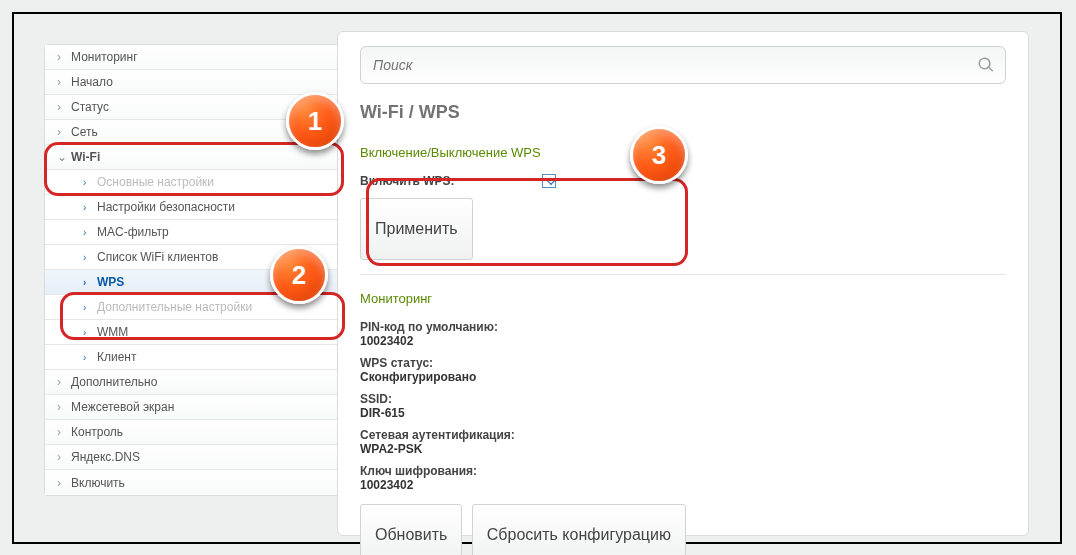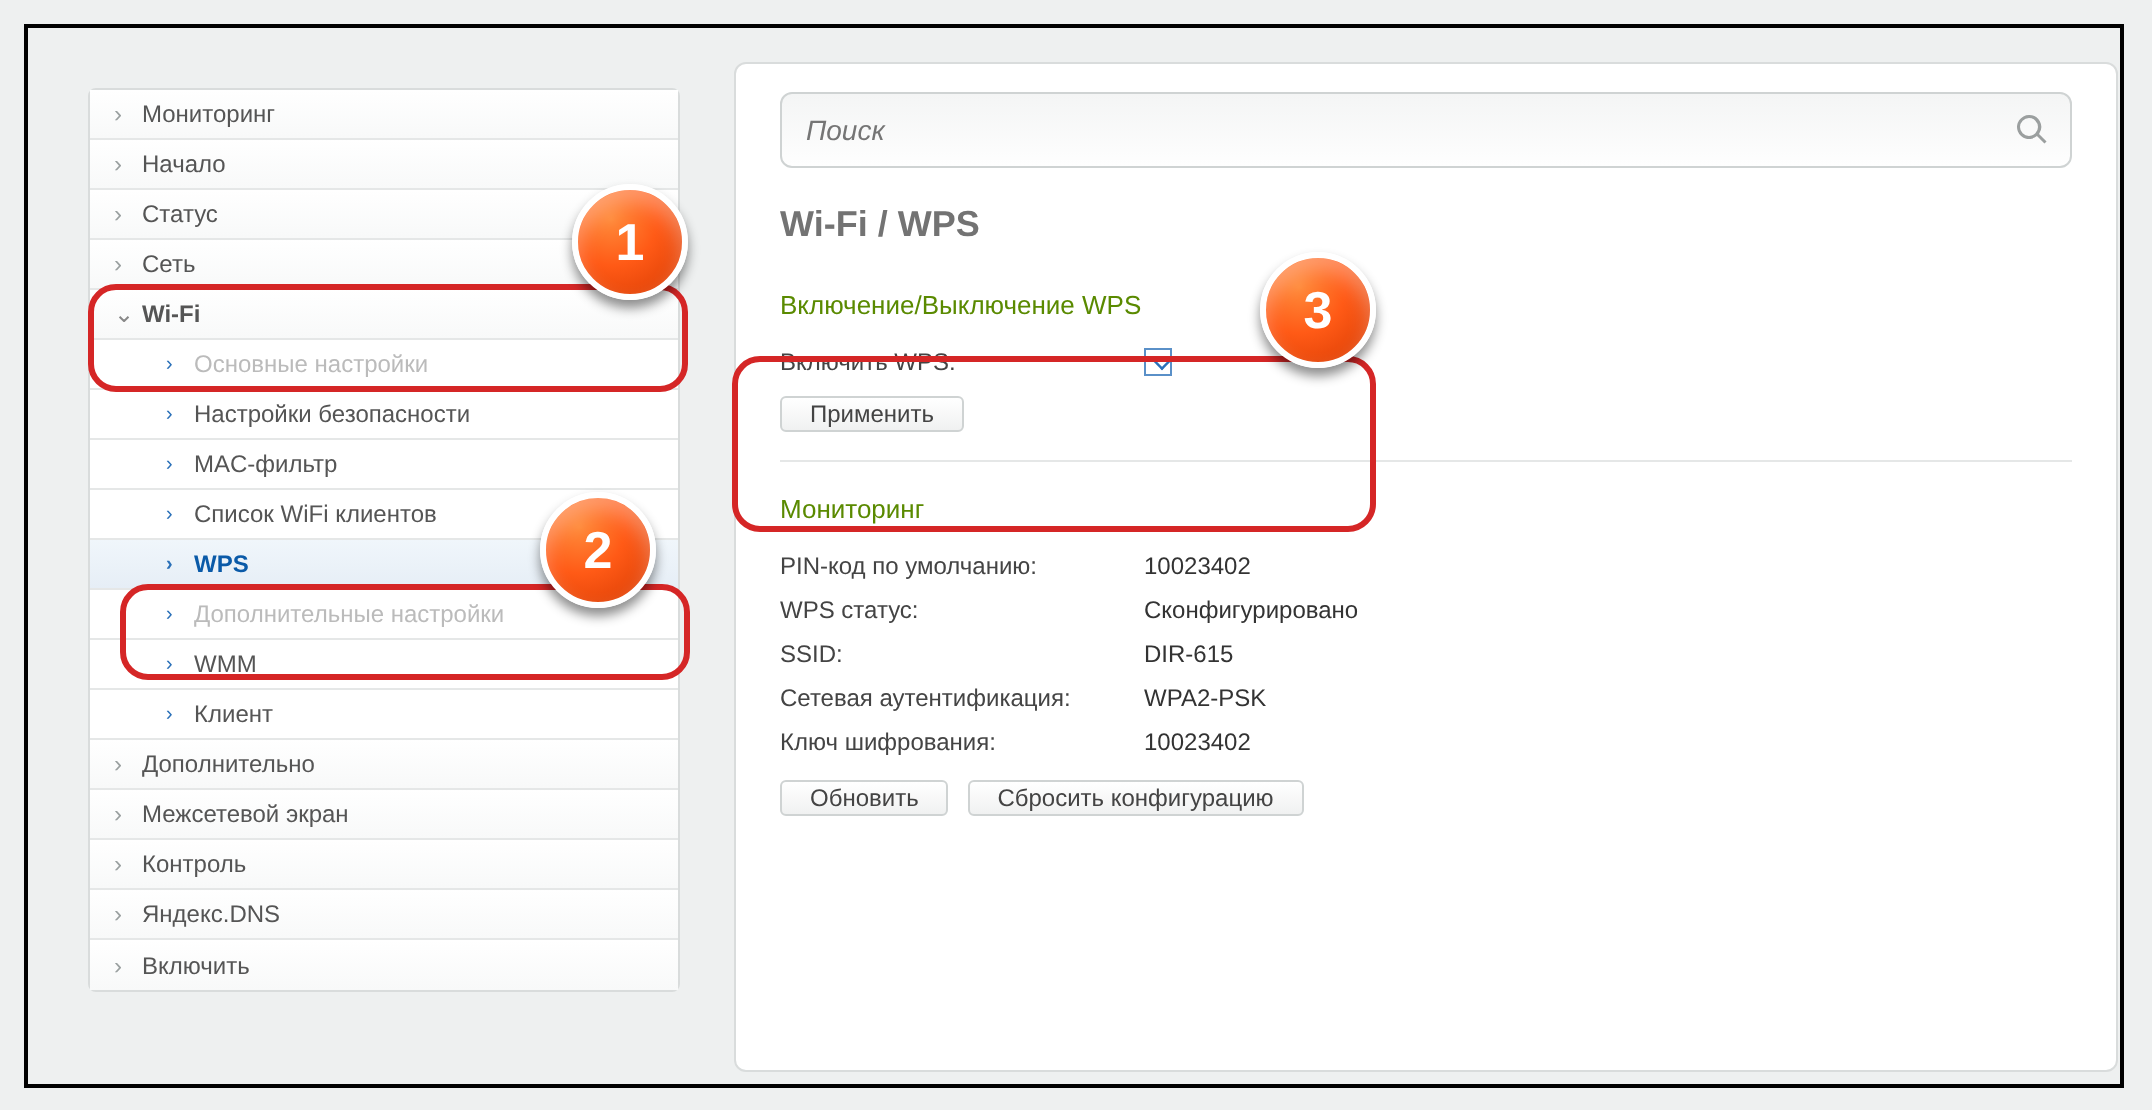--- a/index.html
+++ b/index.html
@@ -55,21 +55,21 @@
   }
   .arrow-sub {
     color: #2a70b8;
     width: 14px;
     display:inline-block;
     font-size: 10px;
   }
   .chev-down { color:#888; }
   .content {
     position: absolute;
-    left: 353px; top: 17px;
+    left: 323px; top: 17px;
     width: 692px; height: 505px;
     background: #fff;
     border: 1px solid #d9dcdc;
     border-radius: 6px;
     padding: 14px 22px 16px 22px;
   }
   .search-wrap {
     position: relative;
     border: 1px solid #cfd3d3;
     border-radius: 6px;
@@ -101,39 +101,40 @@
   .section-title {
     color: #5a8a00;
     font-weight: normal;
     font-size: 13px;
     margin: 0 0 14px 0;
   }
   .form-row {
     display: flex;
     align-items: flex-start;
     margin-bottom: 10px;
+    font-weight: bold;
   }
   .form-label {
     width: 182px;
     color: #444;
   }
   .form-value { color:#333; }
   .btn {
     display: inline-block;
-    padding: 1px 14px;
+    padding: 21px 14px;
     background: linear-gradient(#ffffff,#f0f1f1);
     border: 1px solid #cfd3d3;
     border-radius: 3px;
     color: #444;
     cursor: pointer;
-    font-size: 12px;
+    font-size: 16px;
     margin-right: 6px;
     text-align: center;
   }
-  .info-table .form-row { margin-bottom: 8px; }
+  .info-table .form-row { margin-bottom: 8px; flex-direction: column; }
   .hr { border-top: 1px solid #e5e7e7; margin: 14px 0 16px; }
 
   
   .hl {
     position: absolute;
     border: 3px solid #d52626;
     border-radius: 14px;
     pointer-events: none;
   }
   .hl1 { left: 30px; top: 128px; width: 300px; height: 54px; }

